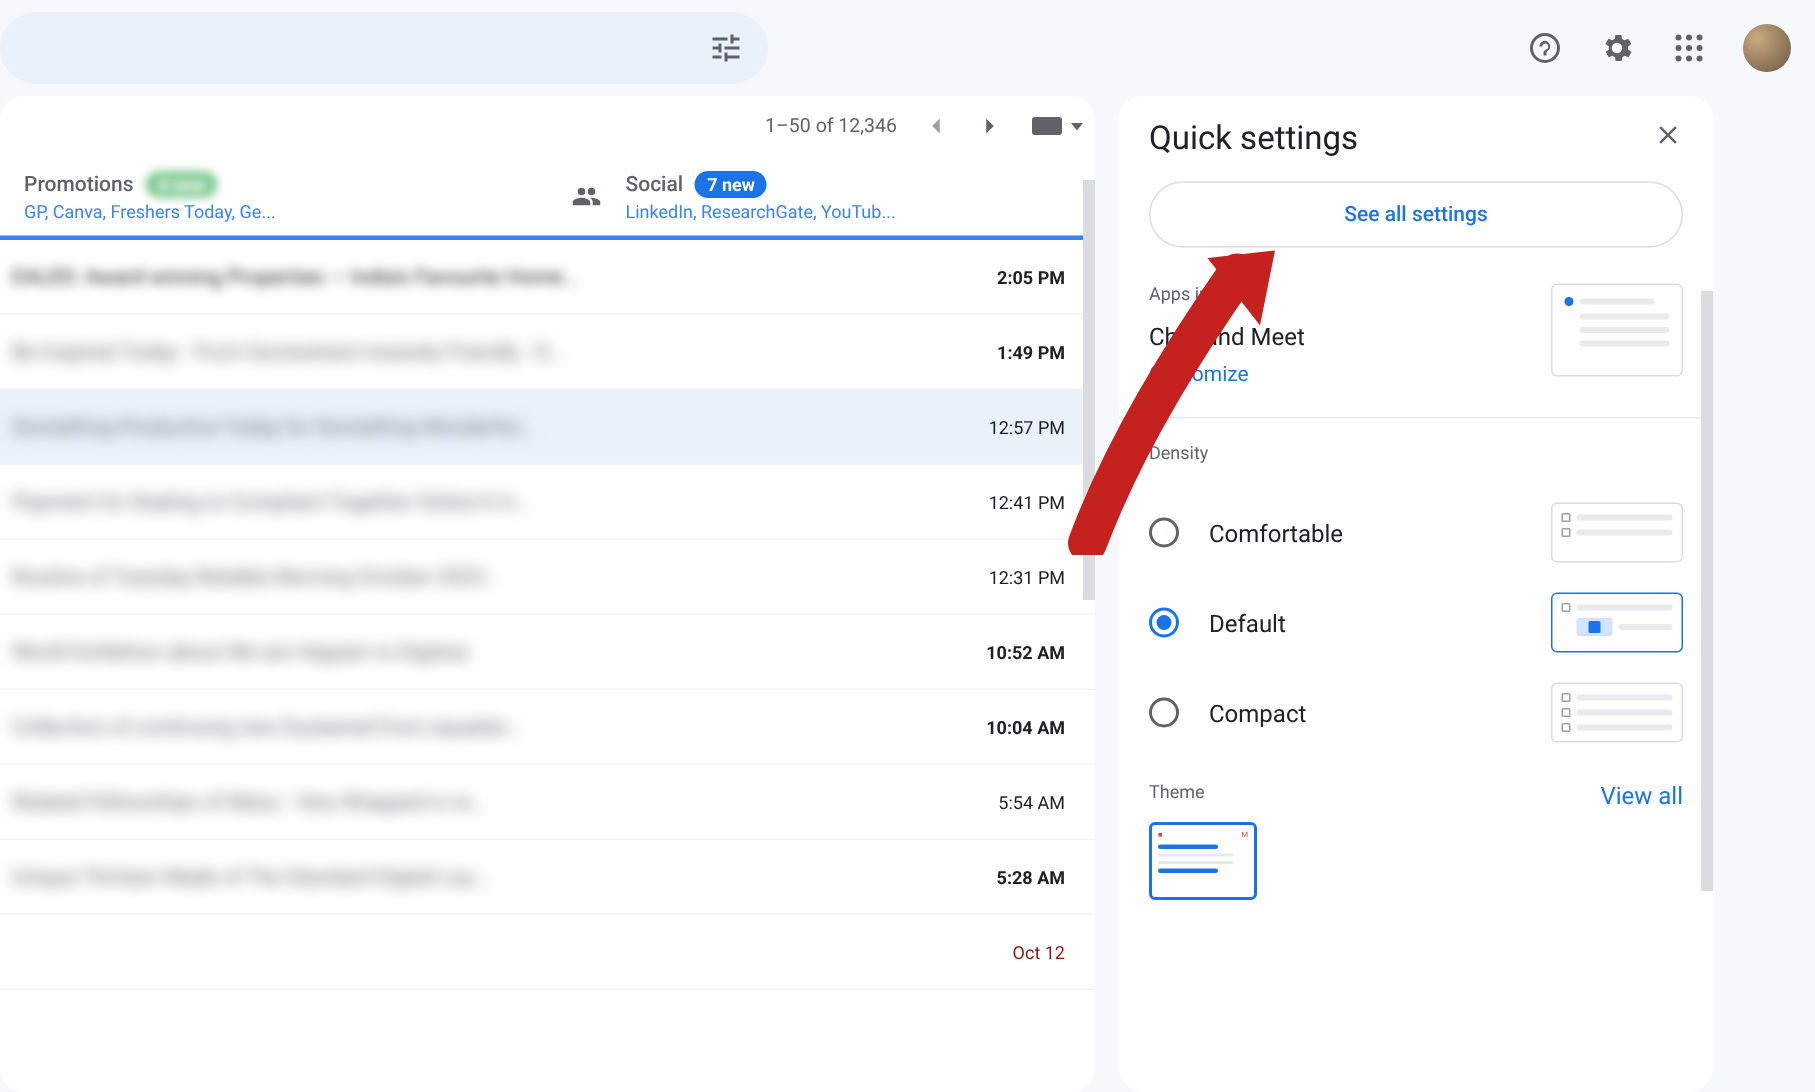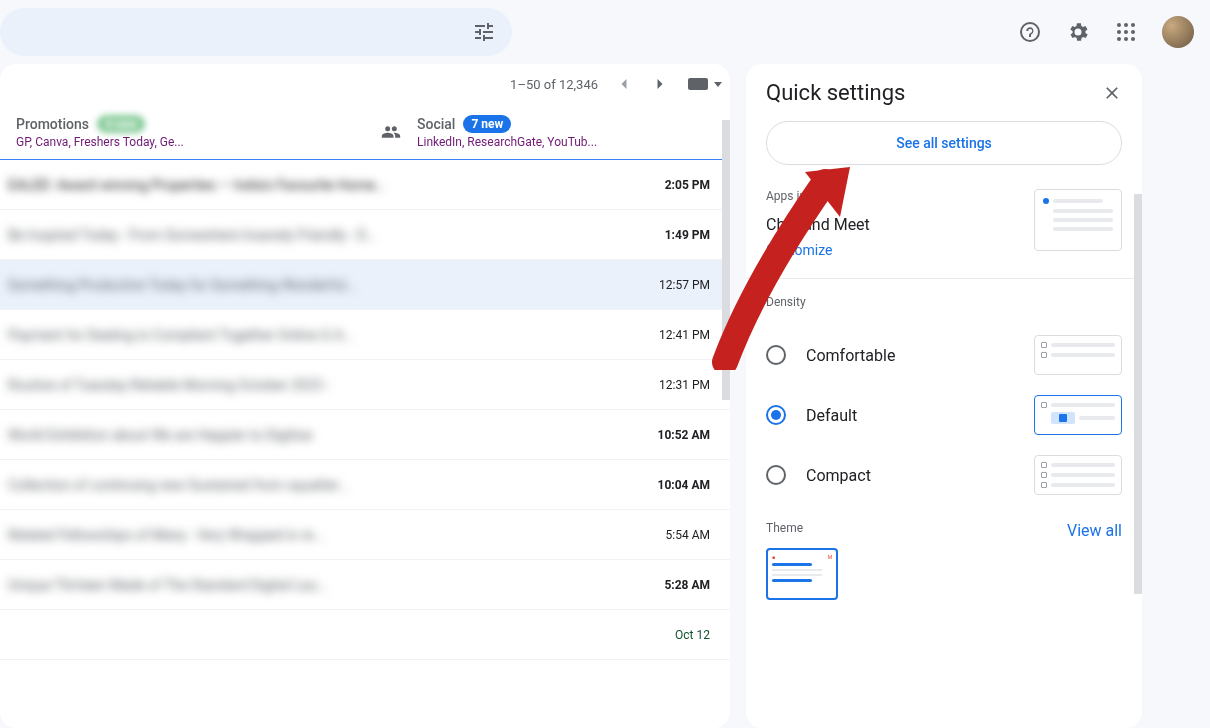--- a/index.html
+++ b/index.html
@@ -11,40 +11,40 @@
 .icon-btn{width:40px;height:40px;border-radius:50%;display:flex;align-items:center;justify-content:center;cursor:pointer}
 .icon-btn svg{width:24px;height:24px;fill:#5f6368}
 .avatar{width:32px;height:32px;border-radius:50%;background:radial-gradient(circle at 30% 30%,#c9a980,#6b5840);margin-left:8px;cursor:pointer}
 .content{display:flex;gap:16px;padding:0 0 0 0}
 .mail-panel{width:730px;background:#fff;border-radius:16px;height:664px;position:relative;overflow:hidden}
 .mail-header{display:flex;align-items:center;justify-content:flex-end;gap:16px;padding:10px 8px;font-size:12px;color:#5f6368}
 .range{font-size:13px;color:#5f6368}
 .nav-arrow{width:20px;height:20px;fill:#9aa0a6;cursor:pointer}
 .kb-select{display:flex;align-items:center;gap:4px;cursor:pointer}
 .chev{width:0;height:0;border-left:4px solid transparent;border-right:4px solid transparent;border-top:5px solid #5f6368}
-.tabs{display:flex;height:56px;border-bottom:1px solid #3b82f6}
+.tabs{display:flex;height:56px;border-bottom:3px solid #3b82f6}
 .tab{display:flex;align-items:center;gap:16px;padding:0 16px;flex:1;cursor:pointer}
 .tab-icon{width:20px;height:20px;fill:#5f6368}
 .tab-text{display:flex;flex-direction:column}
 .tab-title-row{display:flex;align-items:center;gap:8px}
 .tab-title{font-size:14px;color:#5f6368;font-weight:500}
 .badge{font-size:12px;font-weight:700;padding:2px 8px;border-radius:10px}
 .badge-green{background:#34a853;color:#fff;filter:blur(3px);opacity:.6}
 .badge-blue{background:#1a73e8;color:#fff}
-.tab-sub{font-size:12px;color:#701a75;margin-top:2px}
+.tab-sub{font-size:12px;color:#3b82f6;margin-top:2px}
 .msg-list{display:flex;flex-direction:column}
 .msg-row{display:flex;align-items:center;justify-content:space-between;height:50px;padding:0 20px 0 8px;border-bottom:1px solid #f1f3f4;cursor:pointer}
 .msg-row.selected{background:#eaf1fb}
 .msg-left{flex:1;font-size:14px;color:#5f6368;filter:blur(5px);white-space:nowrap;overflow:hidden}
 .msg-row:first-child .msg-left{color:#202124;filter:blur(4px)}
 .msg-time{font-size:12px;color:#202124;font-weight:700;white-space:nowrap}
-.msg-time.light{color:#14532d;font-weight:400}
+.msg-time.light{color:#7f1d1d;font-weight:400}
 .mail-panel::after{content:'';position:absolute;top:56px;right:0;width:8px;height:280px;background:#dadce0}
 .settings-panel{width:396px;background:#fff;border-radius:16px;height:664px;padding:0;position:relative;overflow:hidden}
-.settings-hdr{display:flex;align-items:center;justify-content:space-between;padding:16px 20px}
+.settings-hdr{display:flex;align-items:flex-start;justify-content:space-between;padding:16px 20px}
 .settings-title{font-size:22px;color:#202124}
 .close-x{width:20px;height:20px;fill:#5f6368;cursor:pointer}
 .see-all{margin:0 20px 24px;border:1px solid #dadce0;border-radius:24px;height:44px;display:flex;align-items:center;justify-content:center;cursor:pointer}
 .see-all span{color:#1a73e8;font-size:14px;font-weight:500}
 .section{padding:0 20px 20px;border-bottom:1px solid #e8eaed}
 .section-row{display:flex;justify-content:space-between;align-items:flex-start}
 .section-label{font-size:12px;color:#5f6368;margin-bottom:12px}
 .section-text{font-size:16px;color:#202124;margin-bottom:8px}
 .link{color:#1a73e8;font-size:14px;cursor:pointer}
 .preview-box{width:88px;height:62px;border:1px solid #dadce0;border-radius:4px;background:#fff;padding:8px;display:flex;flex-direction:column;gap:5px}

